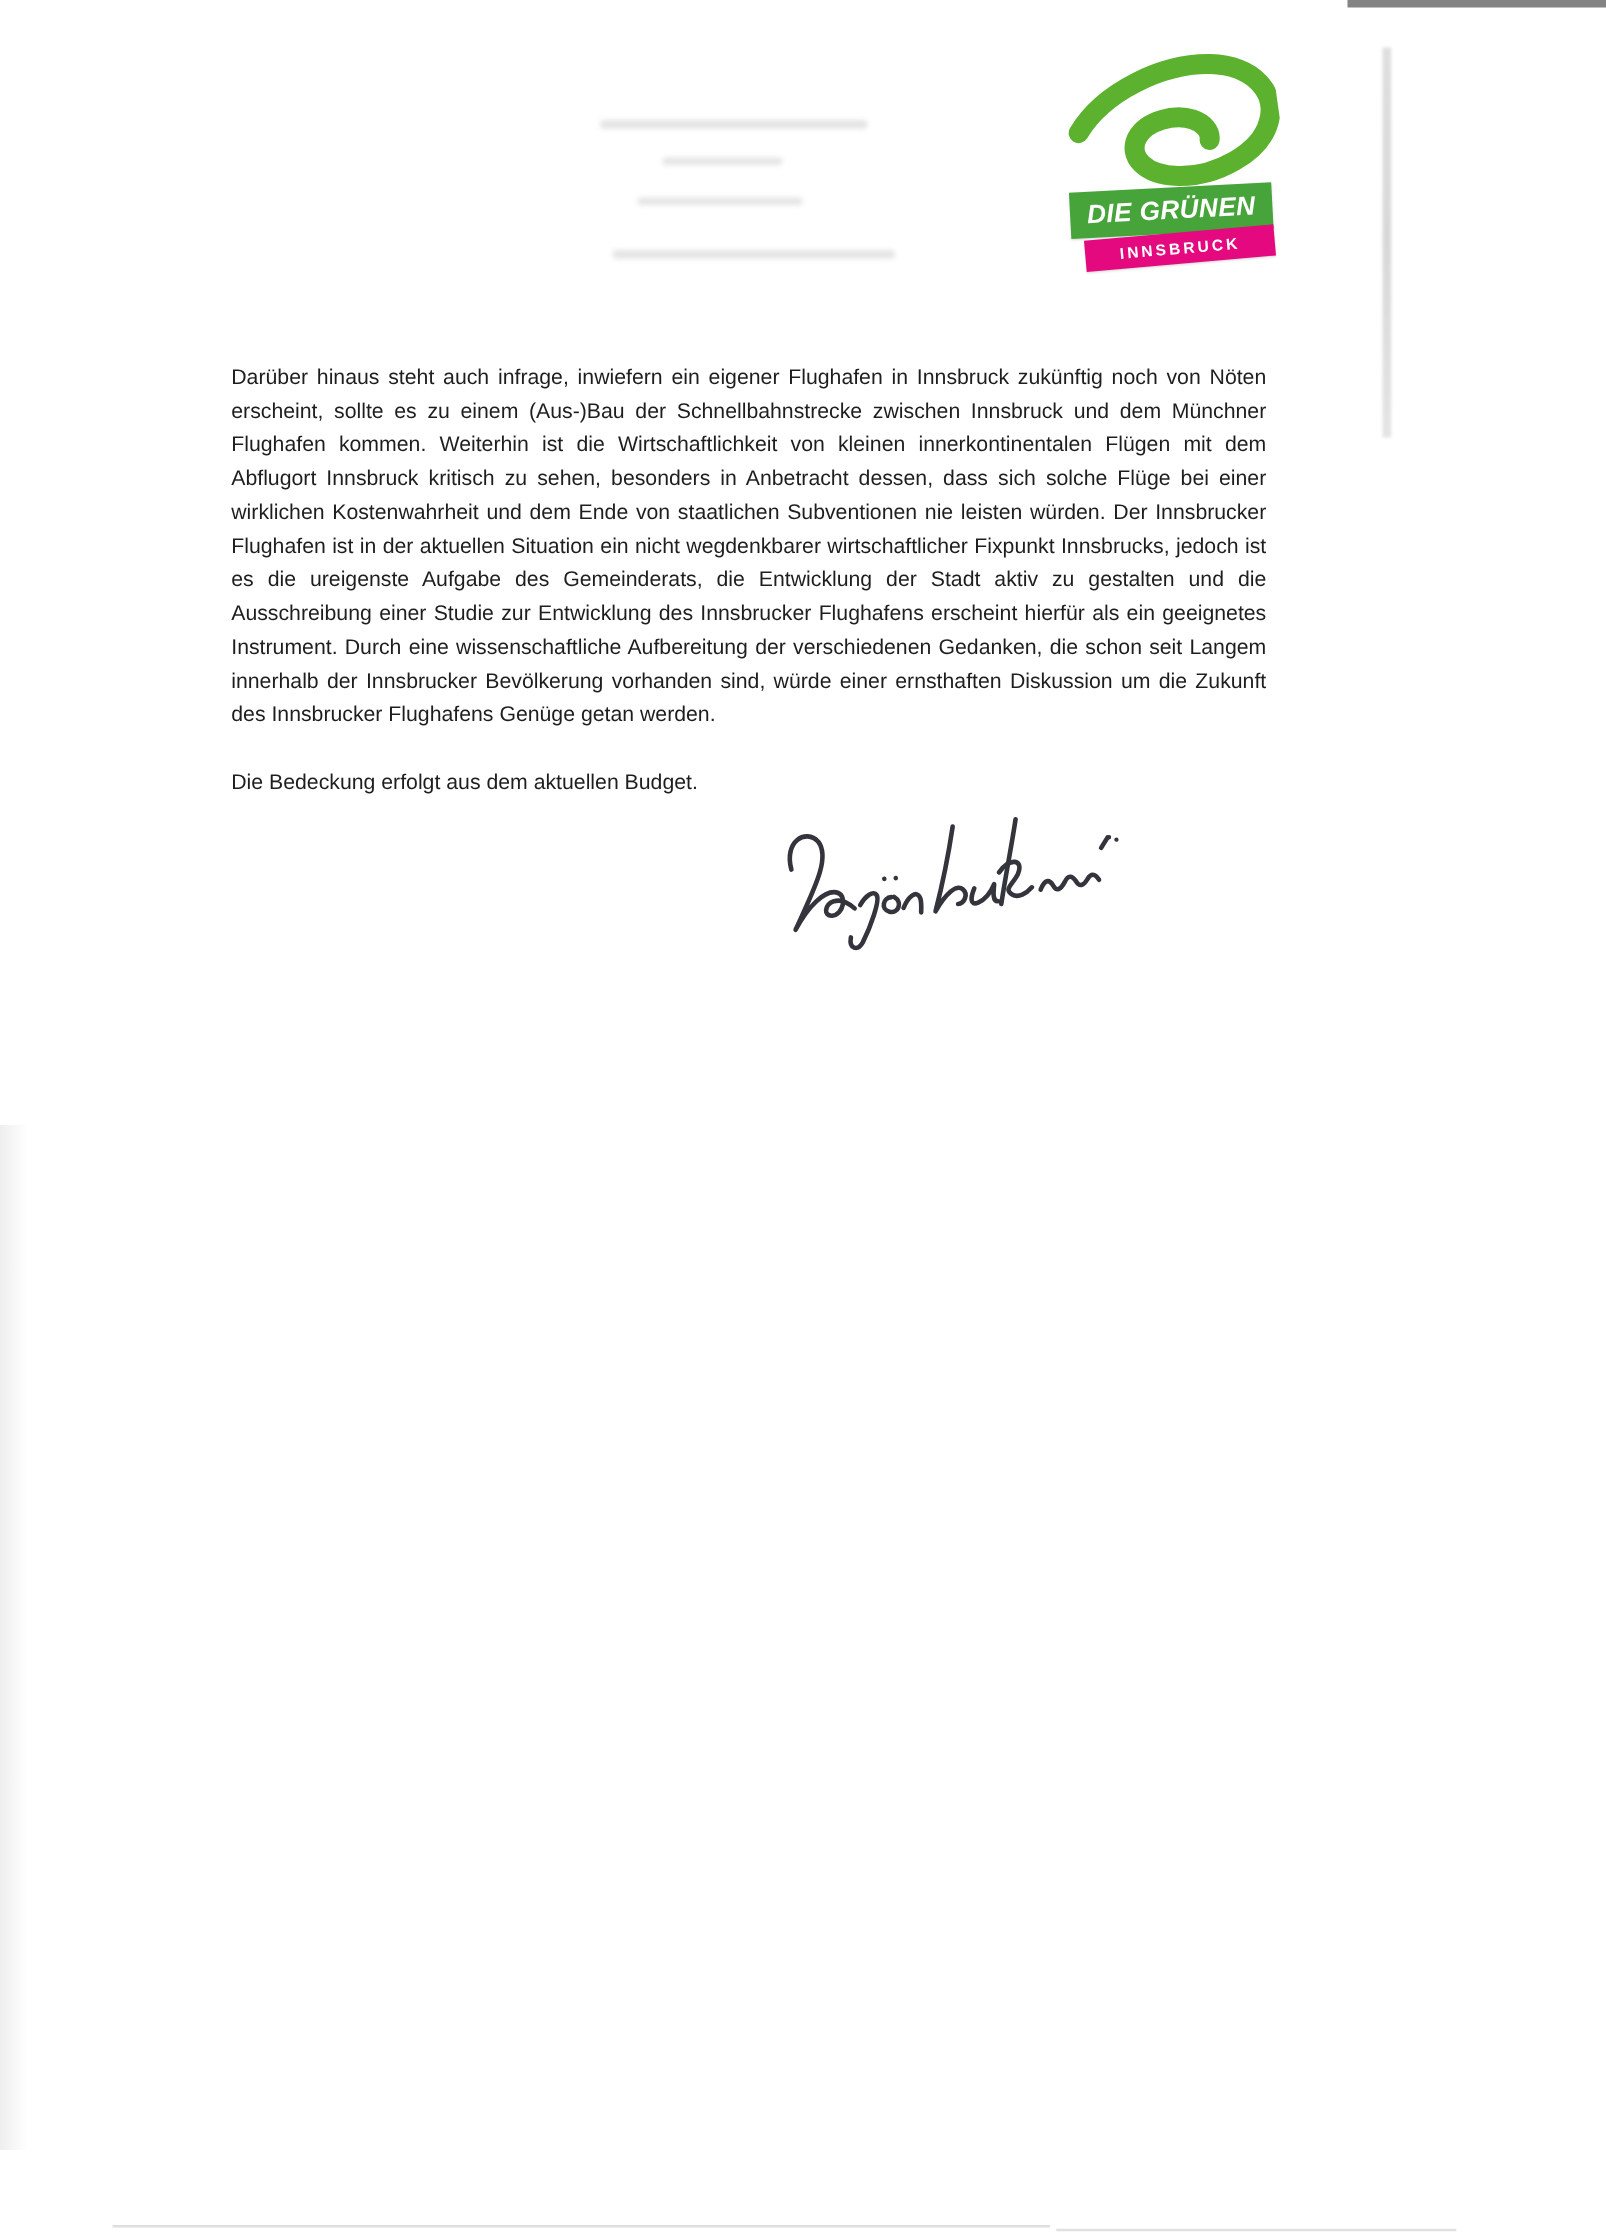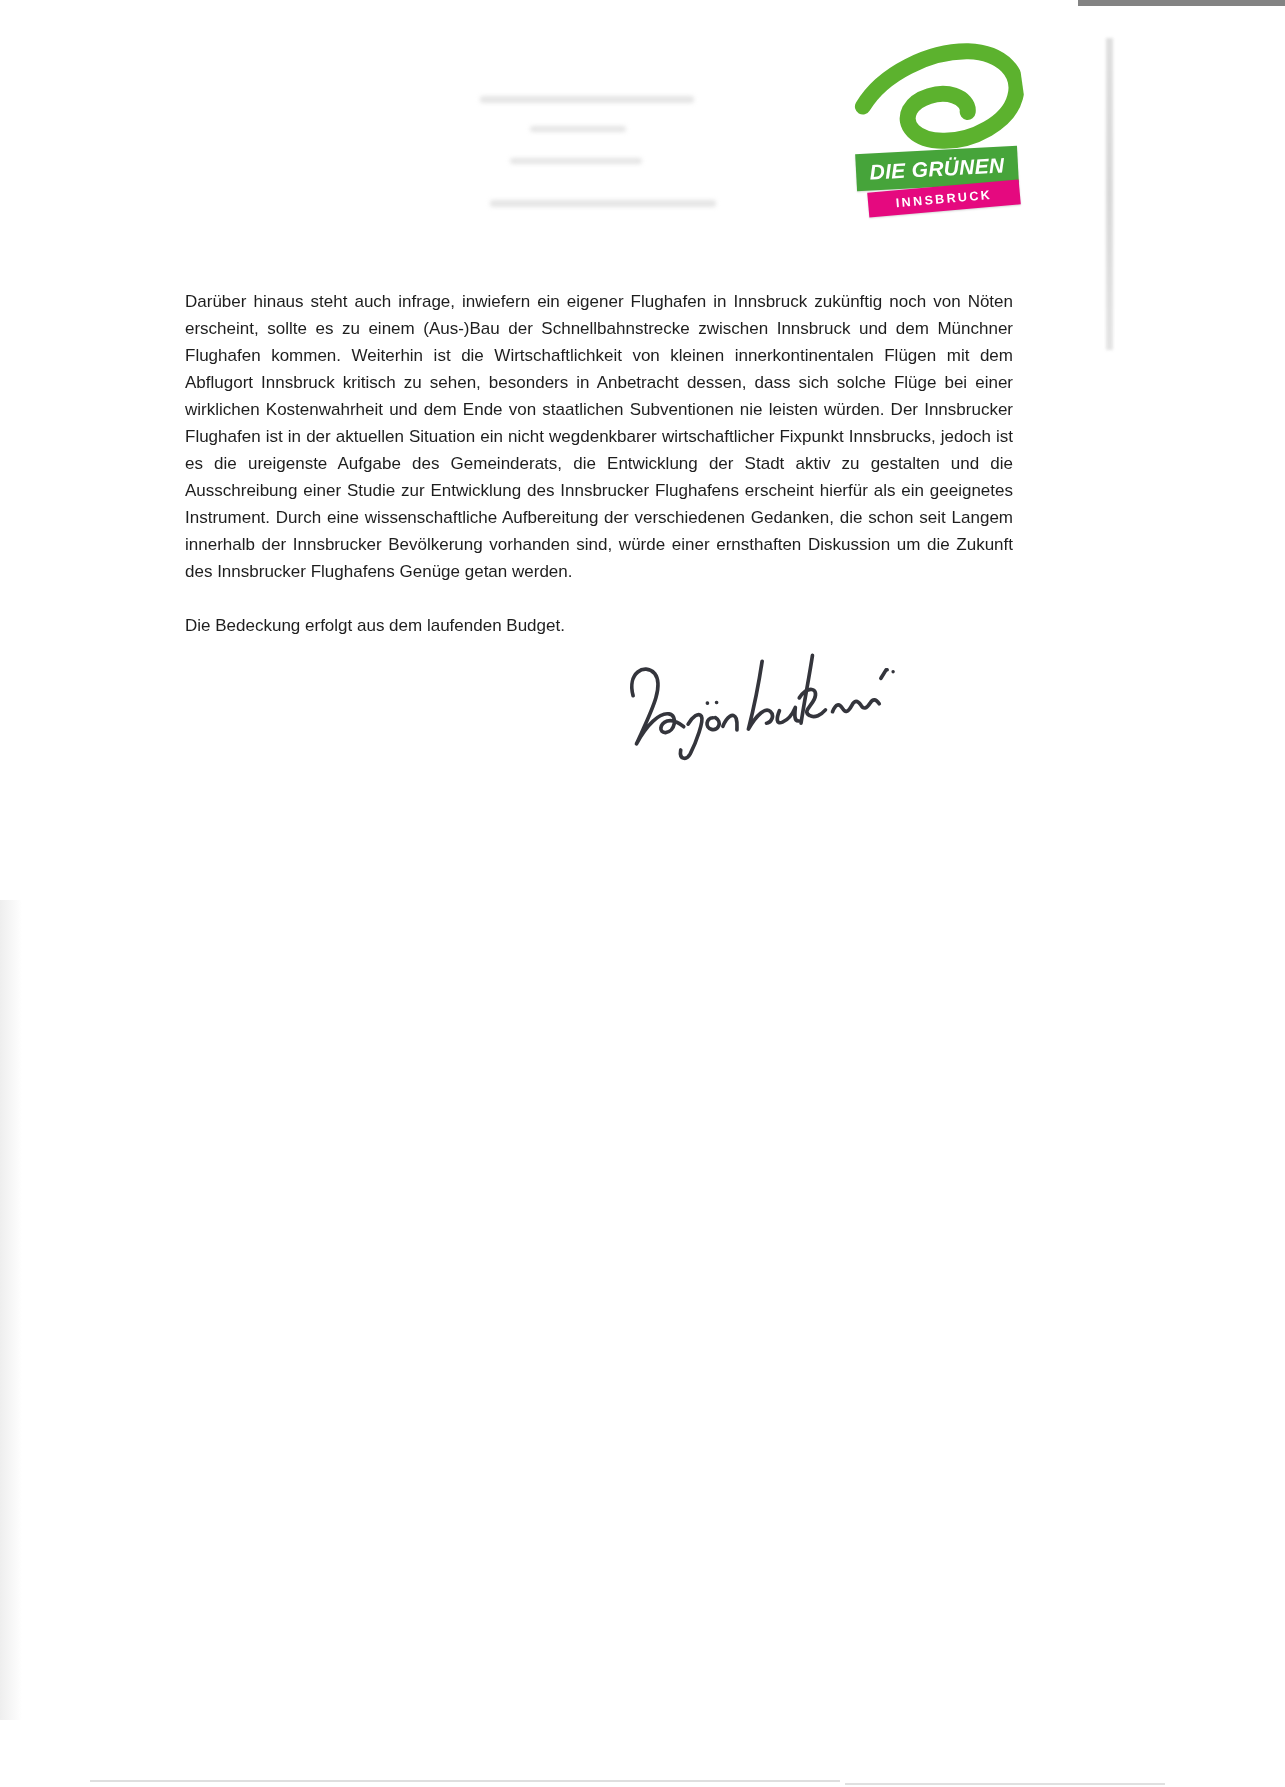--- a/index.html
+++ b/index.html
@@ -81,21 +81,21 @@
   <div class="logo">
     <svg class="logo-swoosh" viewBox="0 0 170 112">
       <path d="M10 50 C34 20 84 4 122 10 C156 16 172 40 162 62 C152 86 114 100 84 95 C58 91 46 74 56 60 C65 48 88 45 102 52 C110 56 115 63 113 70" fill="none" stroke="#5cb22e" stroke-width="16" stroke-linecap="round" stroke-linejoin="round"></path>
     </svg>
     <div class="banner-green">DIE GRÜNEN</div>
     <div class="banner-pink">INNSBRUCK</div>
   </div>
 
   <div class="letter-body">
     <p>Darüber hinaus steht auch infrage, inwiefern ein eigener Flughafen in Innsbruck zukünftig noch von Nöten erscheint, sollte es zu einem (Aus-)Bau der Schnellbahnstrecke zwischen Innsbruck und dem Münchner Flughafen kommen. Weiterhin ist die Wirtschaftlichkeit von kleinen innerkontinentalen Flügen mit dem Abflugort Innsbruck kritisch zu sehen, besonders in Anbetracht dessen, dass sich solche Flüge bei einer wirklichen Kostenwahrheit und dem Ende von staatlichen Subventionen nie leisten würden. Der Innsbrucker Flughafen ist in der aktuellen Situation ein nicht wegdenkbarer wirtschaftlicher Fixpunkt Innsbrucks, jedoch ist es die ureigenste Aufgabe des Gemeinderats, die Entwicklung der Stadt aktiv zu gestalten und die Ausschreibung einer Studie zur Entwicklung des Innsbrucker Flughafens erscheint hierfür als ein geeignetes Instrument. Durch eine wissenschaftliche Aufbereitung der verschiedenen Gedanken, die schon seit Langem innerhalb der Innsbrucker Bevölkerung vorhanden sind, würde einer ernsthaften Diskussion um die Zukunft des Innsbrucker Flughafens Genüge getan werden.</p>
-    <p>Die Bedeckung erfolgt aus dem laufenden Budget.</p>
+    <p>Die Bedeckung erfolgt aus dem aktuellen Budget.</p>
   </div>
 
   <svg class="signature" viewBox="0 0 260 100">
     <g fill="none" stroke="#23242c" stroke-width="3.2" stroke-linecap="round" stroke-linejoin="round" opacity="0.92">
 
       <path d="M24 34 C20 14 36 6 44 16 C52 28 38 50 24 76 C34 60 46 50 54 52 C62 54 58 68 50 68 C44 68 45 60 52 58 C58 57 62 60 66 64"></path>
       <path d="M70 62 C74 56 80 52 82 56 C84 60 76 78 70 88 C66 94 60 92 62 84"></path>
       <path d="M92 58 C86 58 84 66 90 68 C96 70 100 62 94 58"></path>
       <path d="M100 66 C104 58 110 54 112 60 C113 64 112 68 112 70"></path>
       <circle cx="88" cy="45" r="1.6" fill="#23242c" stroke="none"></circle>

